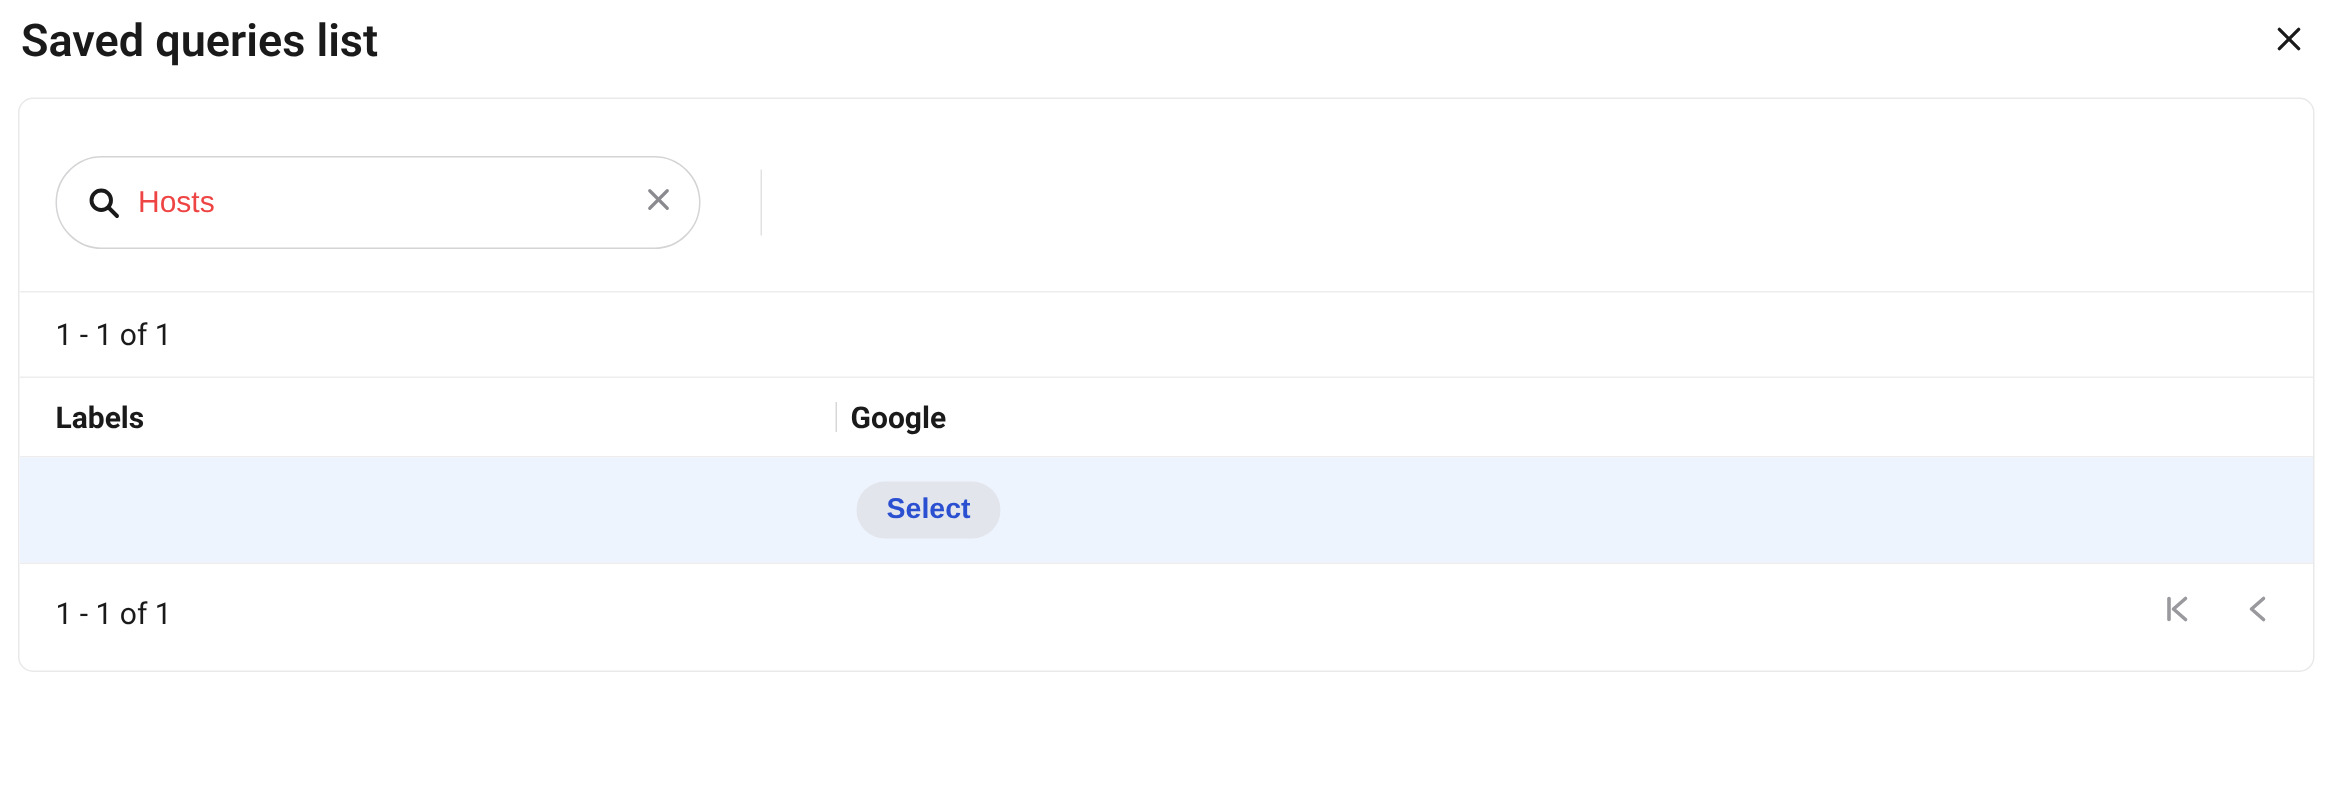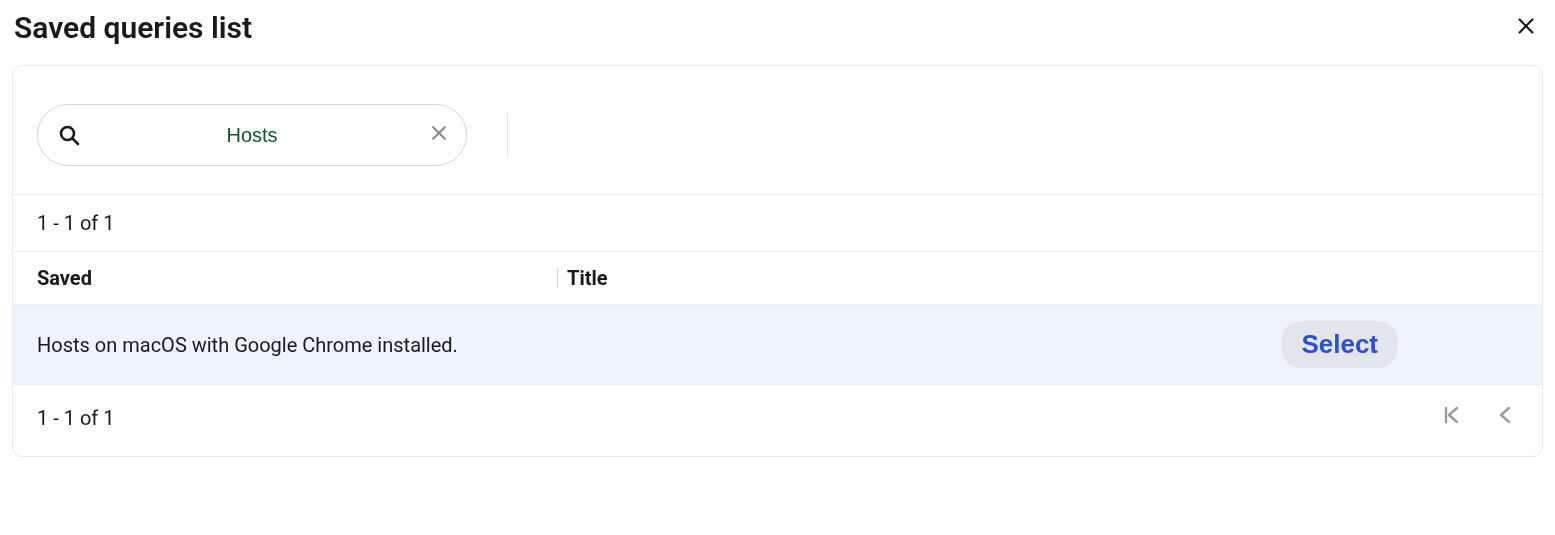--- a/index.html
+++ b/index.html
@@ -50,24 +50,23 @@
       position: relative;
       width: 430px;
     }
     .search-input {
       width: 100%;
       height: 62px;
       border: 1px solid #d4d4d6;
       border-radius: 999px;
       padding: 0 54px 0 54px;
       font-size: 20px;
-      color: #14532d;
+      color: #ef4444;
       outline: none;
       background: #fff;
-      text-align: center;
     }
     .search-input::placeholder {
       color: #6b6b6f;
     }
     .search-icon {
       position: absolute;
       left: 20px;
       top: 50%;
       transform: translateY(-50%);
       color: #1a1a1a;
@@ -131,21 +130,21 @@
     }
     .td-cell {
       color: #1a1a1a;
     }
     .select-btn {
       background: #e2e6ec;
       color: #2b4fd1;
       border: none;
       border-radius: 20px;
       padding: 8px 20px;
-      font-size: 26px;
+      font-size: 19px;
       font-weight: 700;
       cursor: pointer;
       justify-self: end;
     }
     .footer-row {
       display: flex;
       justify-content: space-between;
       align-items: center;
       padding: 18px 24px 24px 24px;
       font-size: 20px;
@@ -200,29 +199,28 @@
     <div class="vert-divider"></div>
   </div>
 
   <div class="divider-h"></div>
 
   <div class="count-row">1 - 1 of 1</div>
 
   <div class="divider-h"></div>
 
   <div class="table-header">
-    <div class="th-cell">Saved</div>
-    <div class="th-cell th-labels">Title</div>
+    <div class="th-cell">Labels</div>
+    <div class="th-cell th-labels">Google</div>
     <div class="th-cell"></div>
   </div>
 
   <div class="divider-h"></div>
 
   <div class="table-row">
-    <div class="td-cell">Hosts on macOS with Google Chrome installed.</div>
     <div class="td-cell"></div>
     <button class="select-btn">Select</button>
   </div>
 
   <div class="divider-h"></div>
 
   <div class="footer-row">
     <div>1 - 1 of 1</div>
     <div class="pager">
       <span class="pager-btn">

